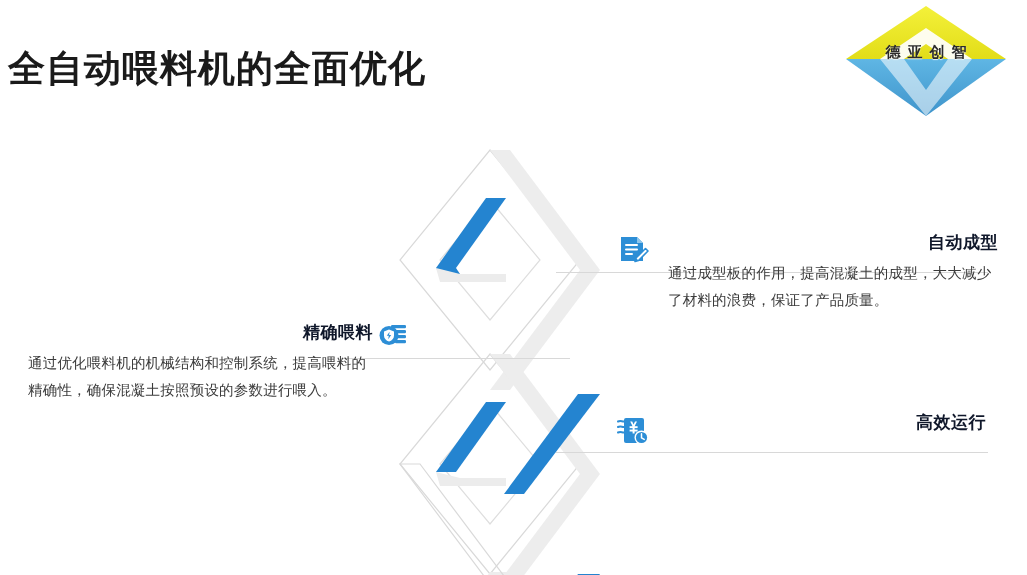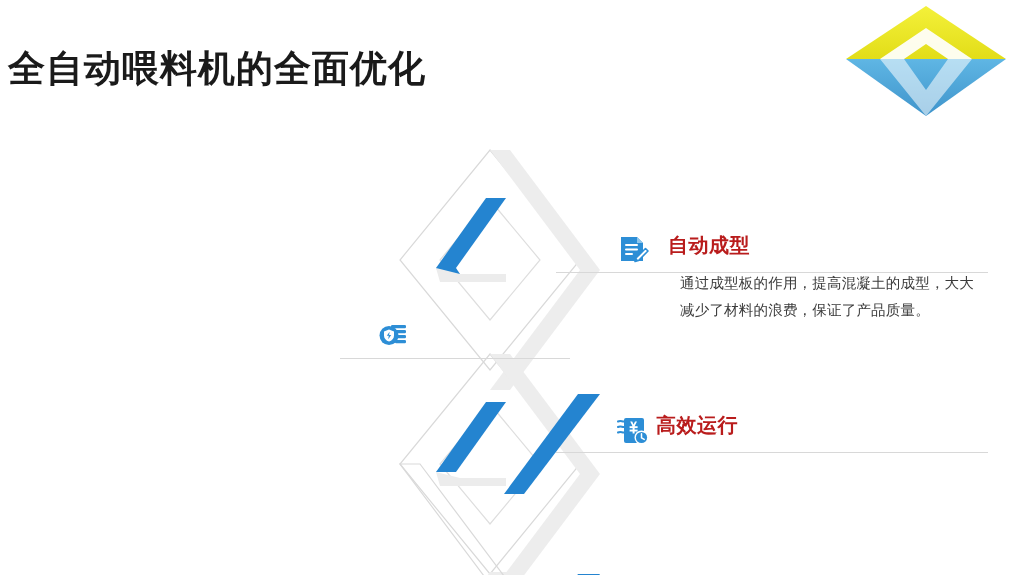--- a/index.html
+++ b/index.html
@@ -70,32 +70,33 @@
     height: 1px;
     background: #d8d8d8;
   }
   .conn-top    { left: 556px; top: 272px;  width: 432px; }
   .conn-left   { left: 340px; top: 358px;  width: 230px; }
   .conn-bottom { left: 556px; top: 452px;  width: 432px; }
 
   
   .block { position: absolute; }
   .block-heading {
-    font-size: 20px;
+    font-size: 17px;
     font-weight: 700;
-    color: #b91c1c;
+    color: #0f172a;
     margin: 0 0 6px 0;
     line-height: 1.3;
     letter-spacing: 0.5px;
+    text-align: right;
   }
   .block-body {
     font-size: 14.5px;
     color: #3b3b3b;
     line-height: 1.85;
-    margin: 12px;
+    margin: 0;
     letter-spacing: 0.2px;
   }
 
   .block-left  { left: 28px;  top: 322px; width: 345px; }
   .block-top   { left: 668px; top: 232px; width: 330px; }
   .block-bot   { left: 656px; top: 412px; width: 330px; }
 
   
   .icon-box {
     position: absolute;
@@ -129,20 +130,21 @@
 
       <polygon points="86,4 166,57 86,57 6,57" fill="url(#lgTop)"></polygon>
 
       <polygon points="86,26 132,57 108,57 86,42 64,57 40,57" fill="#ffffff" opacity="0.92"></polygon>
 
       <polygon points="6,57 166,57 86,114" fill="url(#lgBot)"></polygon>
 
       <polygon points="40,57 64,57 86,88 108,57 132,57 86,114" fill="#ffffff" opacity="0.55"></polygon>
       <polygon points="60,57 78,57 86,76 94,57 112,57 86,96" fill="#ffffff" opacity="0.0"></polygon>
     </svg>
+    <div class="logo-text">德亚创智</div>
   </div>
 
   <div class="center-graphic">
     <svg width="240" height="440" viewBox="0 0 240 440" aria-hidden="true">
 
       <polygon points="92,8 182,118 92,228 2,118" fill="none" stroke="#d9d9d9" stroke-width="1.2"></polygon>
 
       <polygon points="92,8 112,8 202,128 182,128" fill="#ededed"></polygon>
       <polygon points="182,128 202,128 112,248 92,248" fill="#ededed"></polygon>
 
@@ -213,20 +215,24 @@
         <rect x="13.6" y="15.6" width="8" height="1.9"></rect>
         <polygon points="14.2,7.6 16.2,7.6 17.6,10.6 19,7.6 21,7.6 18.6,12.2 16.6,12.2"></polygon>
         <rect x="16.6" y="11.5" width="2" height="8"></rect>
       </g>
       <circle cx="25.5" cy="23.5" r="7" fill="#ffffff"></circle>
       <circle cx="25.5" cy="23.5" r="5.6" fill="#2d8ed6"></circle>
       <path d="M25.5 19.8 V23.8 L28.2 25.4" stroke="#ffffff" stroke-width="1.5" fill="none" stroke-linecap="round"></path>
     </svg>
   </div>
 
+  <div class="block block-left">
+    <div class="block-heading">精确喂料</div>
+    <div class="block-body">通过优化喂料机的机械结构和控制系统，提高喂料的精确性，确保混凝土按照预设的参数进行喂入。</div>
+  </div>
 
   <div class="block block-top">
     <div class="block-heading">自动成型</div>
     <div class="block-body">通过成型板的作用，提高混凝土的成型，大大减少了材料的浪费，保证了产品质量。</div>
   </div>
 
   <div class="block block-bot">
     <div class="block-heading">高效运行</div>
   </div>
 

